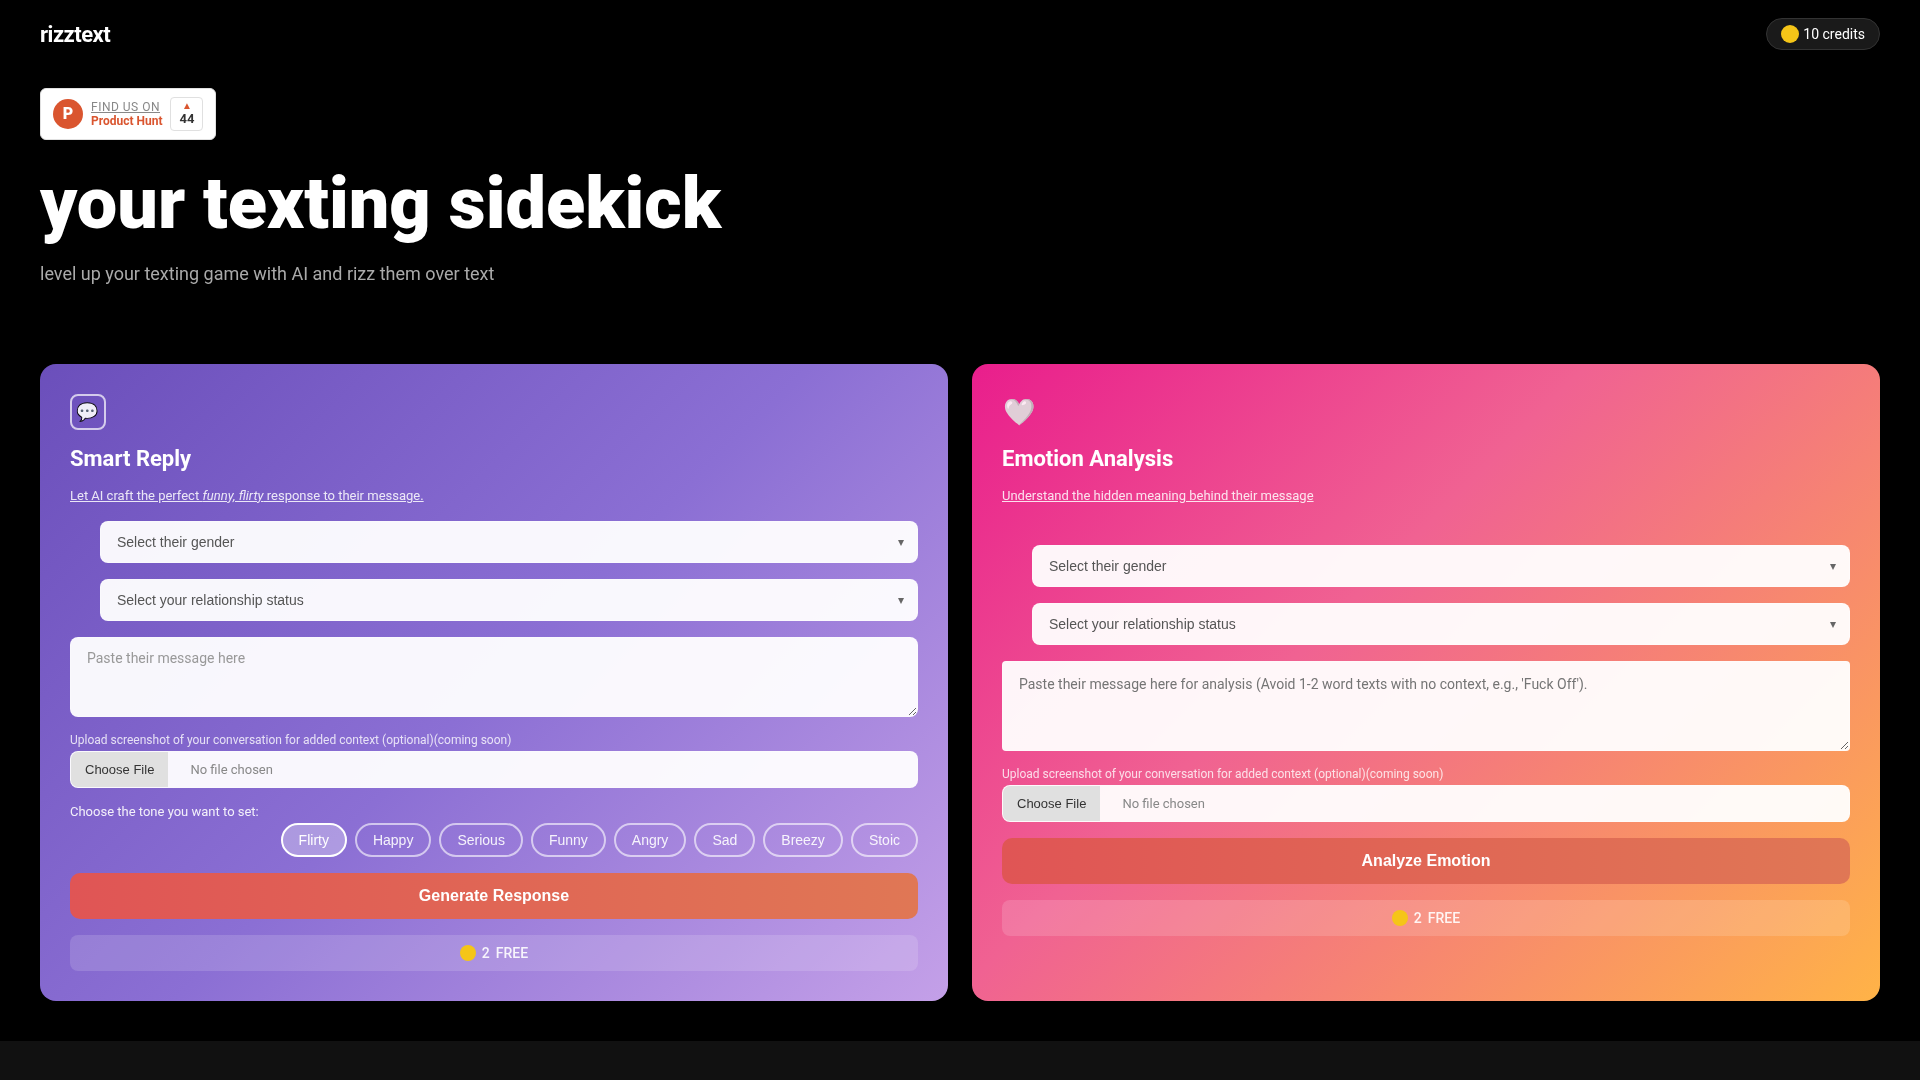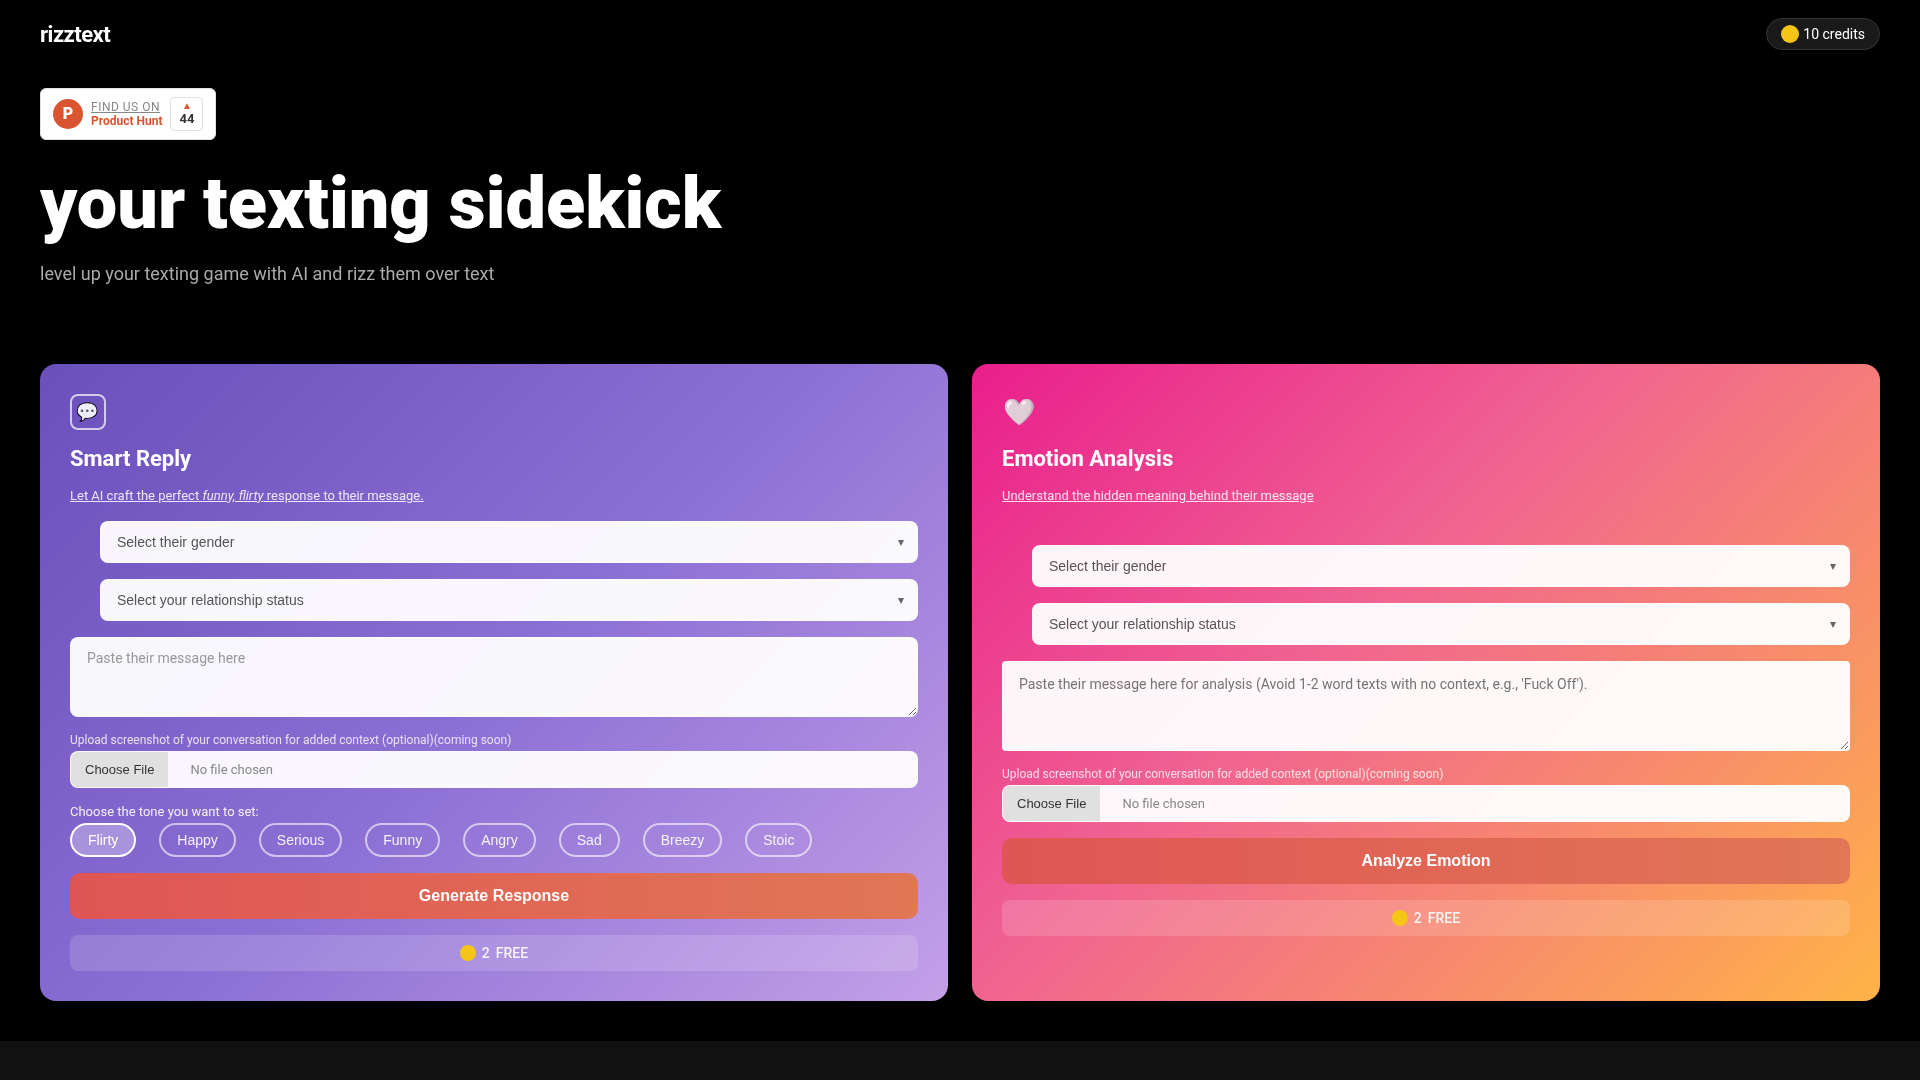--- a/index.html
+++ b/index.html
@@ -251,22 +251,23 @@
     }
 
     
     .tone-label {
       font-size: 13px;
       color: rgba(255,255,255,0.9);
       margin-bottom: 4px;
     }
     .tone-buttons {
       display: flex;
-      gap: 23px;
+      gap: 8px;
       flex-wrap: wrap;
+      justify-content: flex-end;
     }
     .tone-btn {
       padding: 7px 16px;
       border-radius: 20px;
       border: 2px solid rgba(255,255,255,0.6);
       background: transparent;
       color: rgba(255,255,255,0.9);
       font-size: 14px;
       cursor: pointer;
       transition: all 0.2s;

